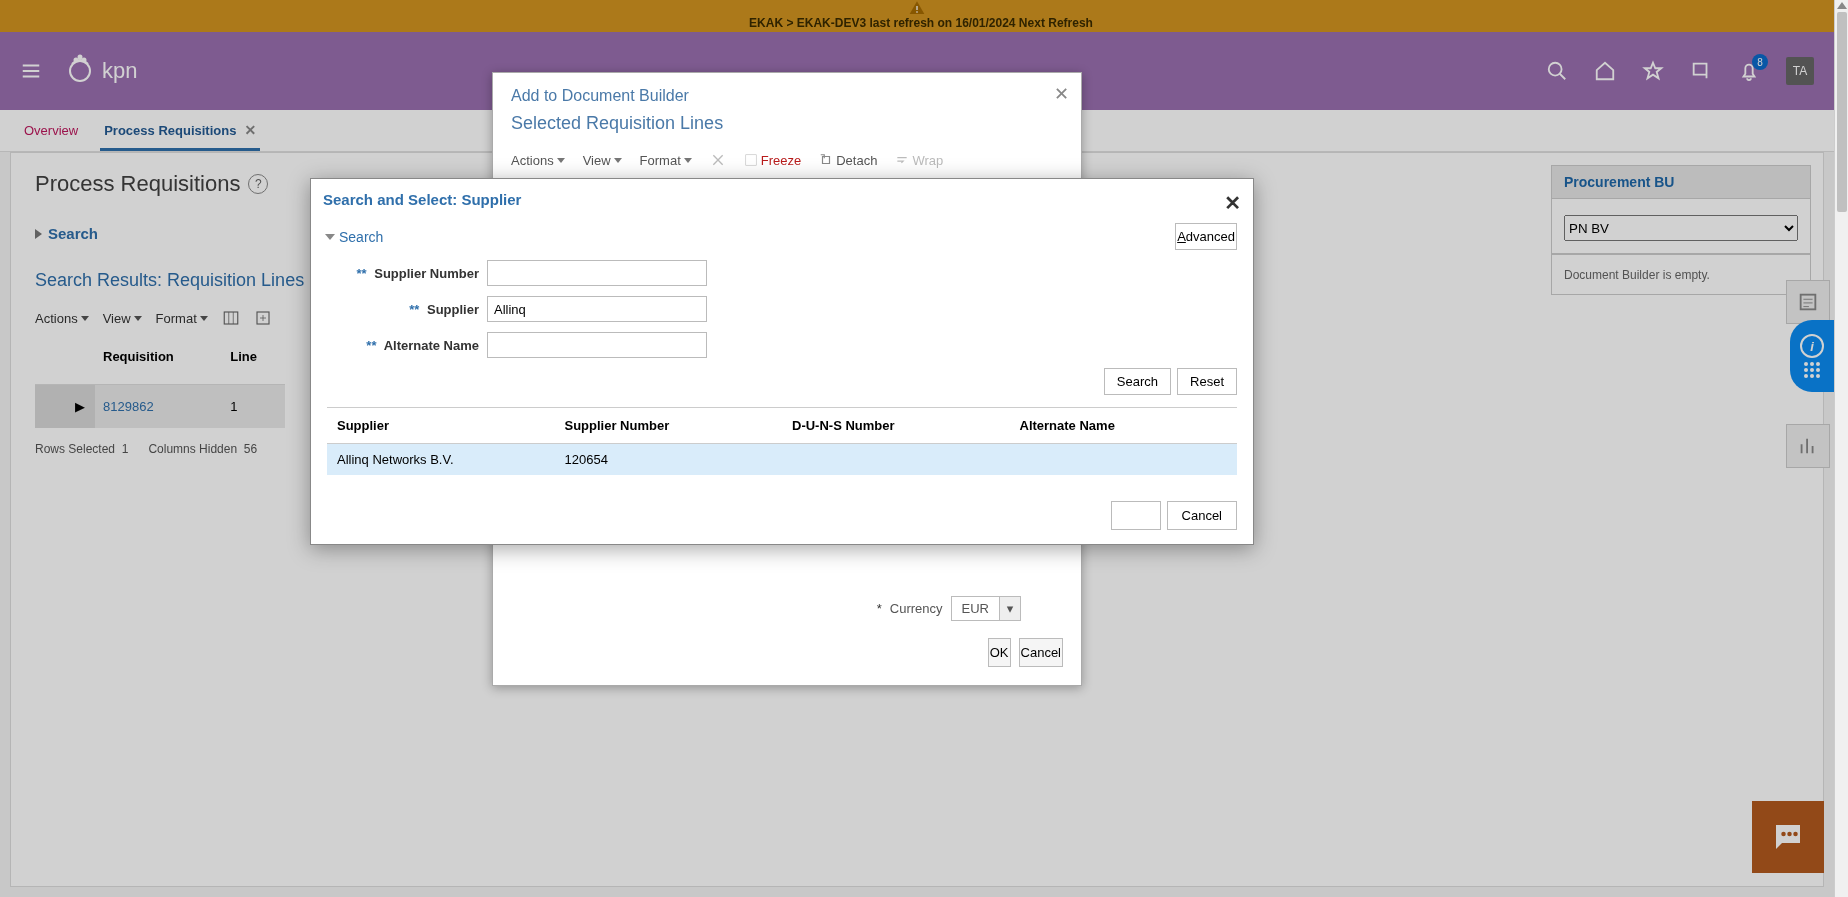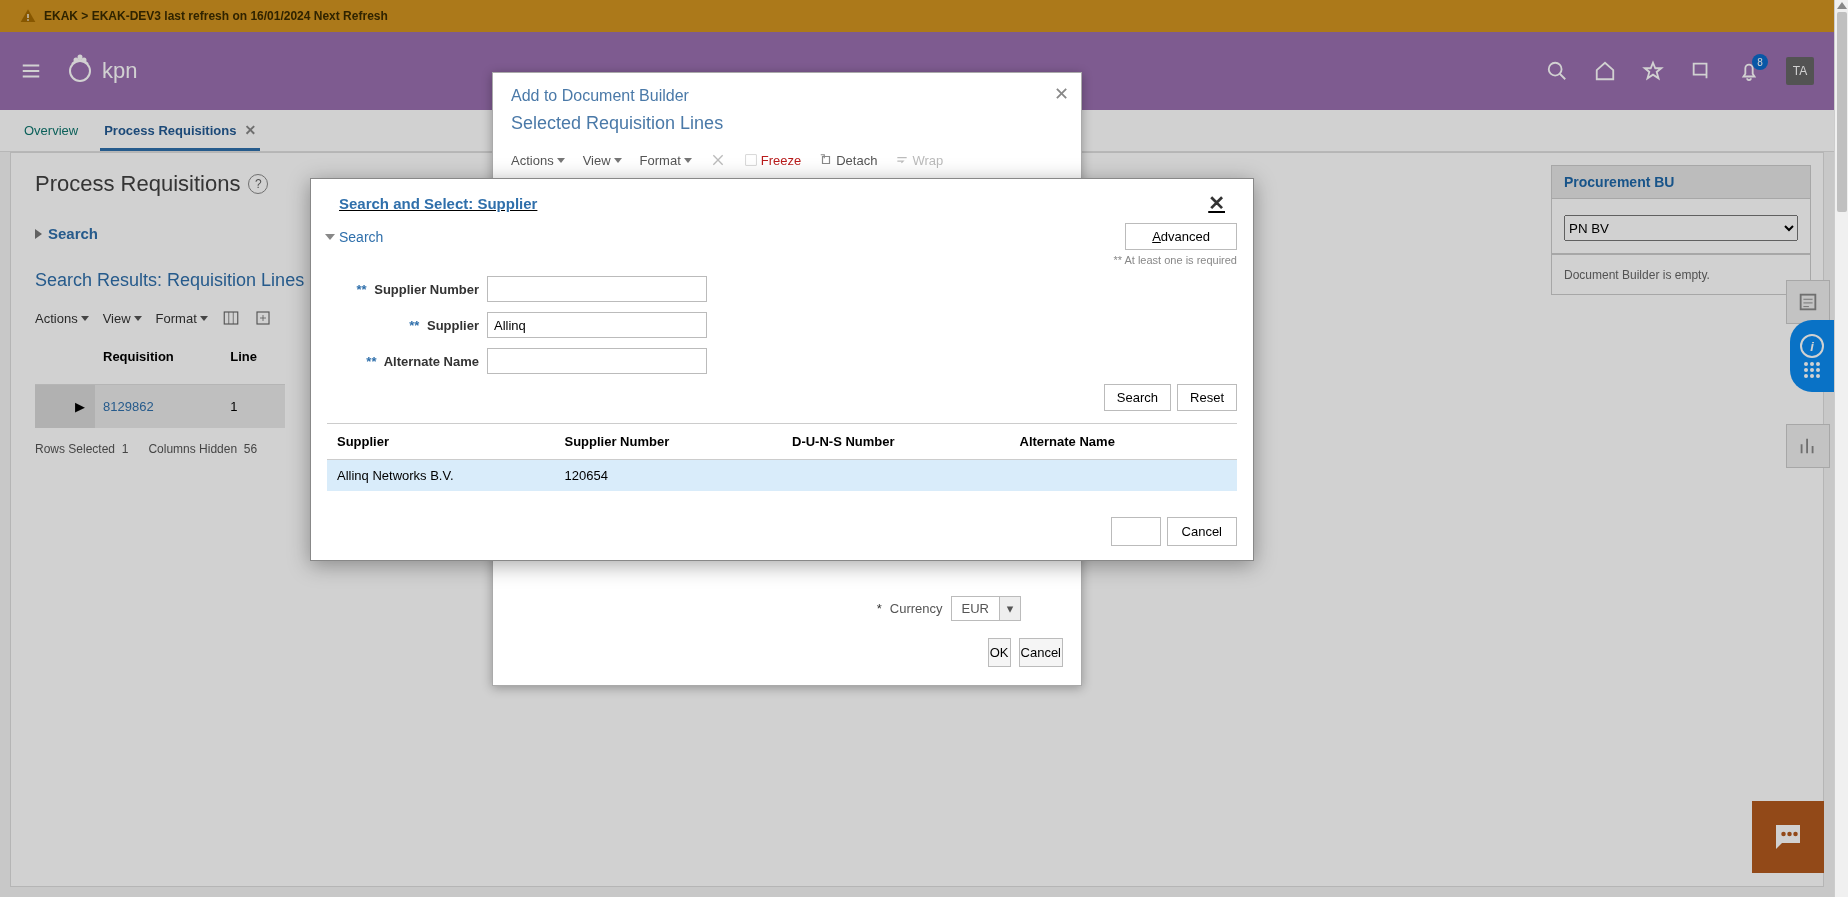--- a/index.html
+++ b/index.html
@@ -1,30 +1,30 @@
 <!DOCTYPE html>
 <html><head>
 <meta charset="utf-8">
 <style>
   * { box-sizing: border-box; margin: 0; padding: 0; font-family: Arial, Helvetica, sans-serif; }
   body { width: 1848px; height: 897px; background: #f5f5f5; font-size: 13px; overflow: hidden; position: relative; }
   .scrollbar-right { position: absolute; right:0; top:0; width:14px; height:100%; background:#f0f0f0; border-left:1px solid #ccc; display:flex; flex-direction:column; align-items:center; }
   .scrollbar-right .arrow-up { width:0;height:0;border-left:5px solid transparent;border-right:5px solid transparent;border-bottom:7px solid #888; margin-top:2px;}
   .scrollbar-thumb { position:absolute; top:12px; width:10px; height:200px; background:#c0c0c0; border-radius:2px;}
-  .env-bar { position:absolute; top:0; left:0; right:14px; height:32px; background:#d29420; color:#3a2b00; display:flex; align-items:center; padding-left:20px; font-size:12px; font-weight:bold; }
+  .env-bar { position:absolute; top:0; left:0; right:14px; height:32px; background:#d29420; color:#3a2b00; display:flex; align-items:center; padding-left:8px; font-size:12px; font-weight:bold;flex-direction:column; }
   .env-bar .warn-icon { width:16px;height:16px; margin-right:8px; }
   .header { position:absolute; top:32px; left:0; right:14px; height:78px; background:#9a6fb0; display:flex; align-items:center; padding:0 20px; color:#fff;}
   .header .hamburger { width:22px; height:22px; margin-right:20px; }
   .header .logo { height:38px; display:flex; align-items:center; }
   .header .spacer { flex:1; }
   .header .hicon { width:22px;height:22px; margin-left:26px; position:relative;}
   .header .badge { position:absolute; top:-6px; right:-8px; min-width:16px; height:16px; border-radius:8px; background:#0b6bcb; color:#fff; font-size:10px; display:flex; align-items:center; justify-content:center; padding:0 3px;}
   .header .avatar { width:28px;height:28px;background:#666;color:#fff;font-size:12px;display:flex;align-items:center;justify-content:center;margin-left:26px; border-radius:2px;}
   .tabs { position:absolute; top:110px; left:0; right:14px; height:42px; background:#fff; display:flex; align-items:flex-end; padding:0 20px; gap:18px; border-bottom:1px solid #e0e0e0;}
-  .tab { padding:10px 4px; font-size:13px; color:#0f766e; border-bottom:3px solid transparent; cursor:pointer; display:flex; align-items:center; gap:6px;}
+  .tab { padding:10px 4px; font-size:13px; color:#be185d; border-bottom:3px solid transparent; cursor:pointer; display:flex; align-items:center; gap:6px;}
   .tab.active { font-weight:bold; border-bottom-color:#2f6fab; color:#235a93;}
   .tab .close { font-size:14px; color:#888; margin-left:2px;}
   .page { position:absolute; top:152px; left:10px; right:24px; bottom:10px; background:#fff; border:1px solid #ddd;}
   .page-inner { padding:18px 24px;}
   .page-title { font-size:22px; color:#414141; font-weight:normal; display:flex; align-items:center; gap:8px;}
   .help-circle { width:20px;height:20px;border:1px solid #888;border-radius:50%;display:inline-flex;align-items:center;justify-content:center;font-size:12px;color:#666;}
   .search-toggle { margin-top:28px; display:flex; align-items:center; gap:6px; color:#2f6fab; font-size:15px; font-weight:bold;}
   .search-toggle .tri { width:0;height:0;border-top:5px solid transparent;border-bottom:5px solid transparent;border-left:7px solid #777;}
   .section-title { margin-top:28px; color:#2f6fab; font-size:18px; }
   .toolbar { margin-top:18px; display:flex; align-items:center; gap:14px; font-size:13px; color:#333;}
@@ -59,28 +59,28 @@
   .dialog-back .dlg-tbar .caret{width:0;height:0;border-left:4px solid transparent;border-right:4px solid transparent;border-top:5px solid #777;}
   .dialog-back .bottom{position:absolute;bottom:18px;right:18px;display:flex;gap:8px;}
   .dialog-back .bottom button{padding:6px 1px;border:1px solid #bbb;background:#f5f5f5;font-size:13px;cursor:pointer;}
   .curr-row { position:absolute; bottom:64px; right:60px; display:flex; align-items:center; gap:8px; font-size:13px; color:#555;}
   .curr-row .req{color:#333;}
   .curr-row .sel{display:flex; border:1px solid #bbb;}
   .curr-row .sel span{padding:4px 10px;}
   .curr-row .sel .dd{border-left:1px solid #bbb;background:#eee;display:flex;align-items:center;justify-content:center;width:20px;}
 
   .modal { position:absolute; top:178px; left:310px; width:944px; background:#fff; border:1px solid #888; box-shadow:0 4px 20px rgba(0,0,0,0.35);}
-  .modal .m-header { display:flex; align-items:center; justify-content:space-between; padding:12px 28px 4px;text-decoration:underline;}
+  .modal .m-header { display:flex; justify-content:space-between; padding:12px 12px 4px;}
   .modal .m-title { color:#2f6fab; font-size:15px; font-weight:bold;}
   .modal .m-close { font-size:20px; cursor:pointer; color:#333; font-weight:bold;}
   .modal .m-body { padding:4px 16px 16px;}
   .m-search-row { display:flex; justify-content:space-between; align-items:center;}
   .m-search-toggle { display:flex; align-items:center; gap:6px; color:#2f6fab; font-size:14px;}
   .m-search-toggle .tri2 { width:0;height:0;border-left:6px solid #888;border-top:5px solid transparent;border-bottom:5px solid transparent; transform:rotate(90deg);}
-  .adv-btn { padding:5px 26px; border:1px solid #bbb; background:#fff; font-size:13px; cursor:pointer;}
+  .adv-btn { padding:5px 1px; border:1px solid #bbb; background:#fff; font-size:13px; cursor:pointer;}
   .hint { text-align:right; font-size:11px; color:#888; margin-top:4px;}
   .form { margin-top:10px;}
   .form-row { display:flex; align-items:center; margin-bottom:10px; }
   .form-row label { width:160px; text-align:right; padding-right:8px; font-size:13px; color:#333; font-weight:bold;}
   .form-row .req2 { color:#2f6fab; font-weight:bold; margin-right:4px;}
   .form-row input { width:220px; height:26px; padding:2px 6px; border:1px solid #bbb; font-size:13px;}
   .btn-row { display:flex; justify-content:flex-end; gap:6px; margin-top:4px;}
   .btn-row button { padding:5px 12px; border:1px solid #bbb; background:#fff; font-size:13px; cursor:pointer;}
   .result-tbl { width:100%; margin-top:12px; font-size:13px; border-collapse:collapse;}
   .result-tbl th { text-align:left; padding:10px 10px; border-top:1px solid #ccc; border-bottom:1px solid #ccc; font-weight:bold; background:#fff;}
@@ -321,21 +321,20 @@
     <div class="m-close">✕</div>
   </div>
   <div class="m-body">
     <div class="m-search-row">
       <div class="m-search-toggle">
         <span class="tri2"></span>
         <span>Search</span>
       </div>
       <button class="adv-btn"><span style="text-decoration:underline">A</span><span>dvanced</span></button>
     </div>
-    <div class="hint">** At least one is required</div>
     <div class="form">
       <div class="form-row">
         <label><span class="req2">**</span> <span>Supplier Number</span></label>
         <input type="text" value="" style="">
       </div>
       <div class="form-row">
         <label><span class="req2">**</span> <span>Supplier</span></label>
         <input type="text" value="Allinq" style="">
       </div>
       <div class="form-row">

